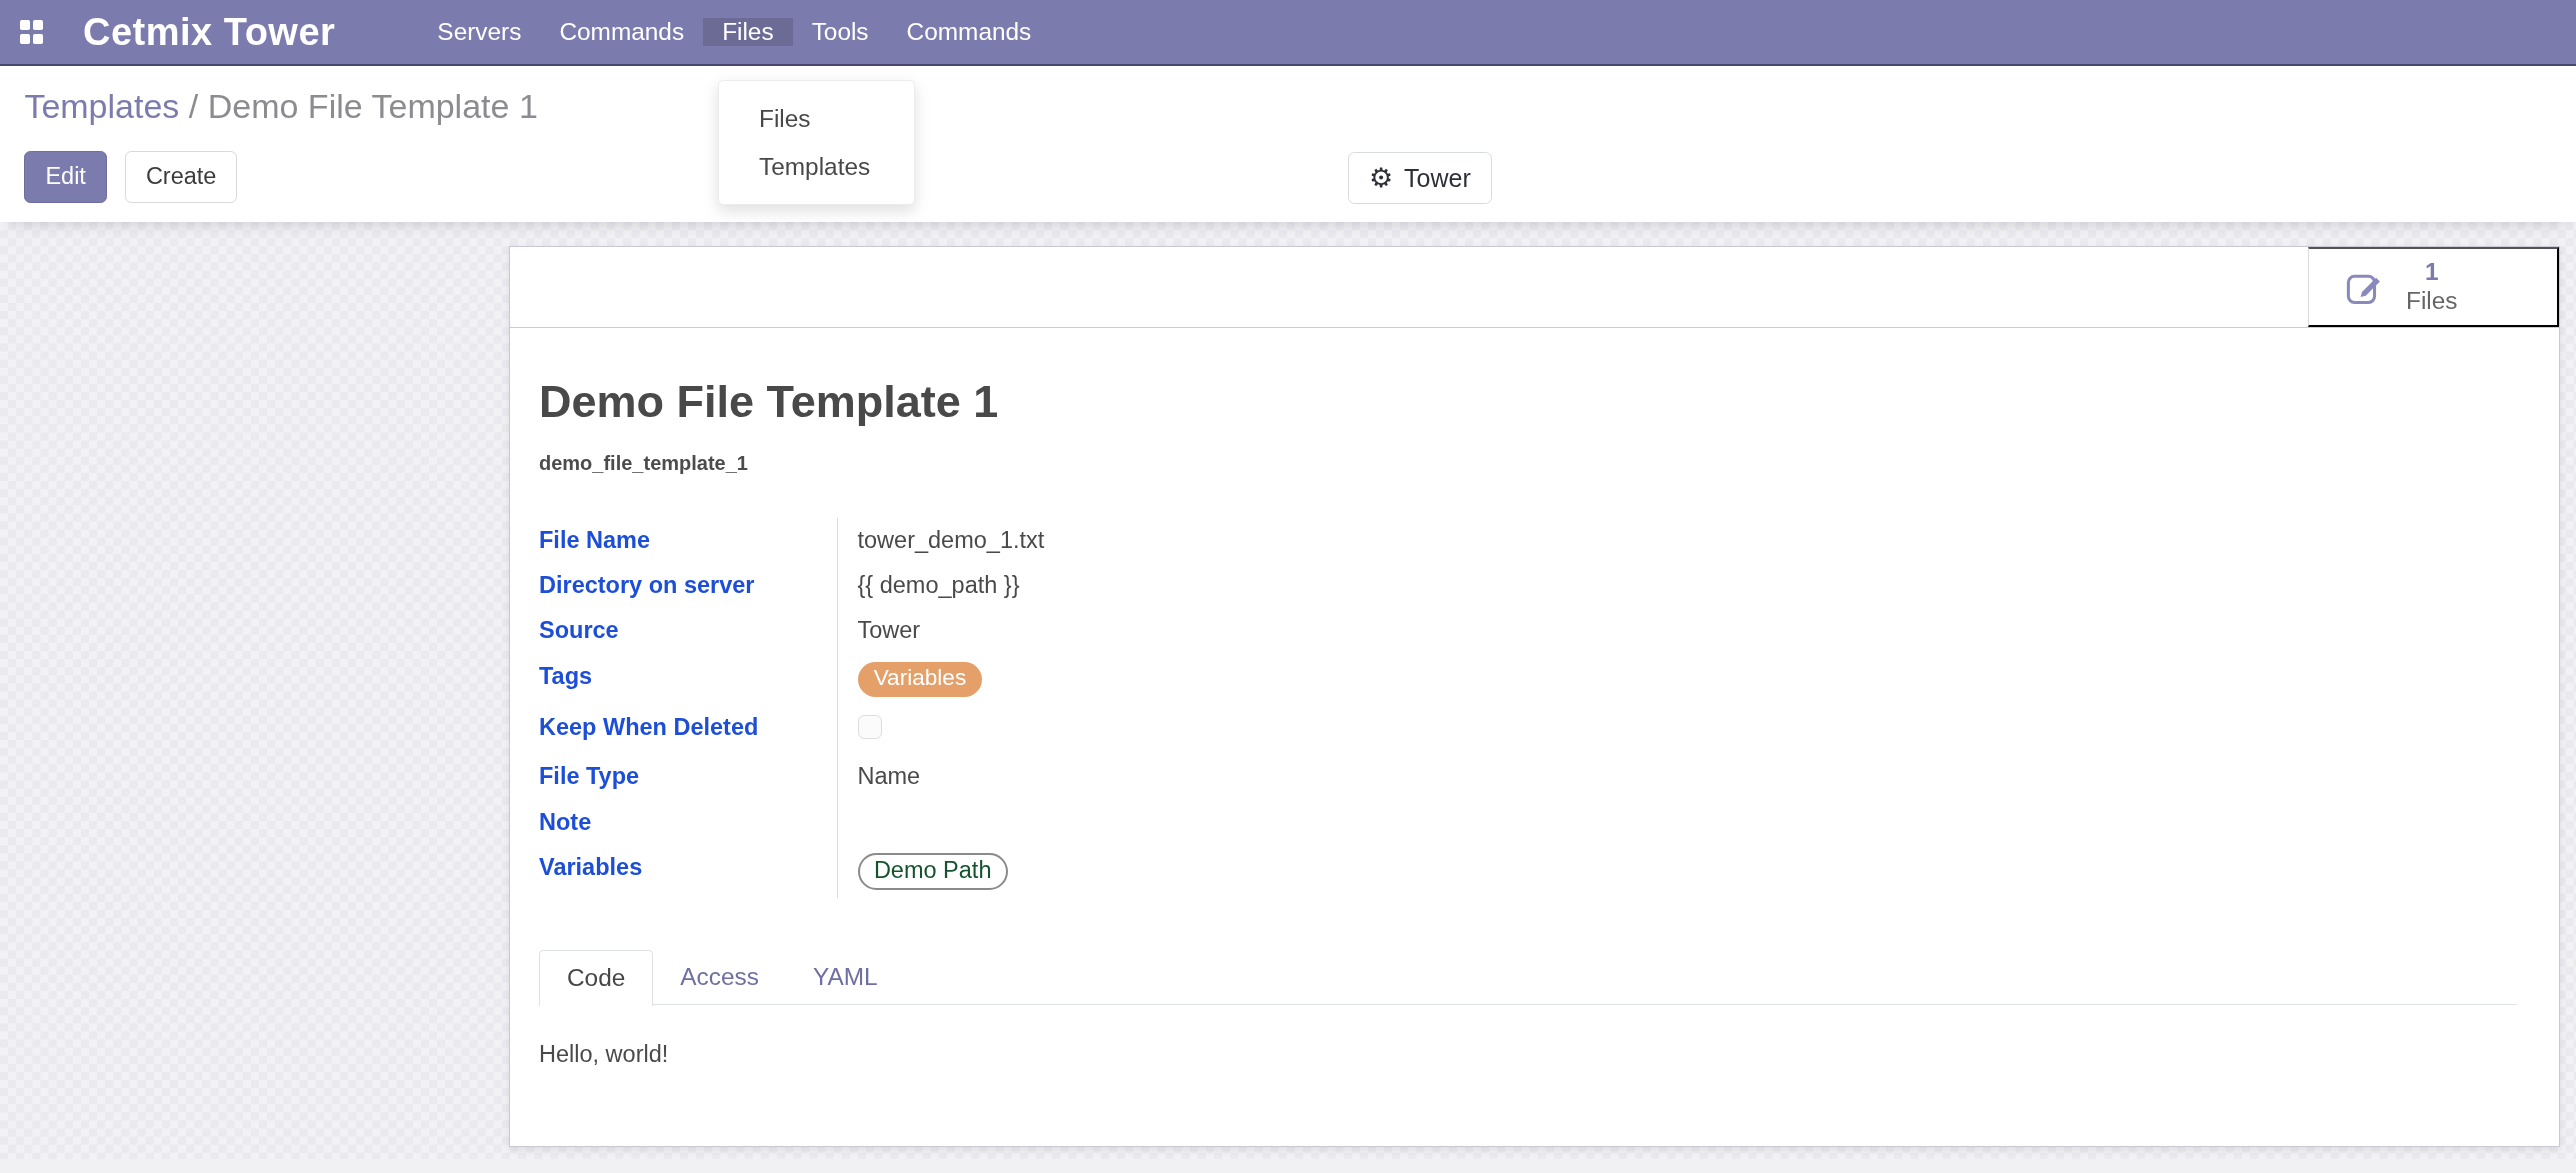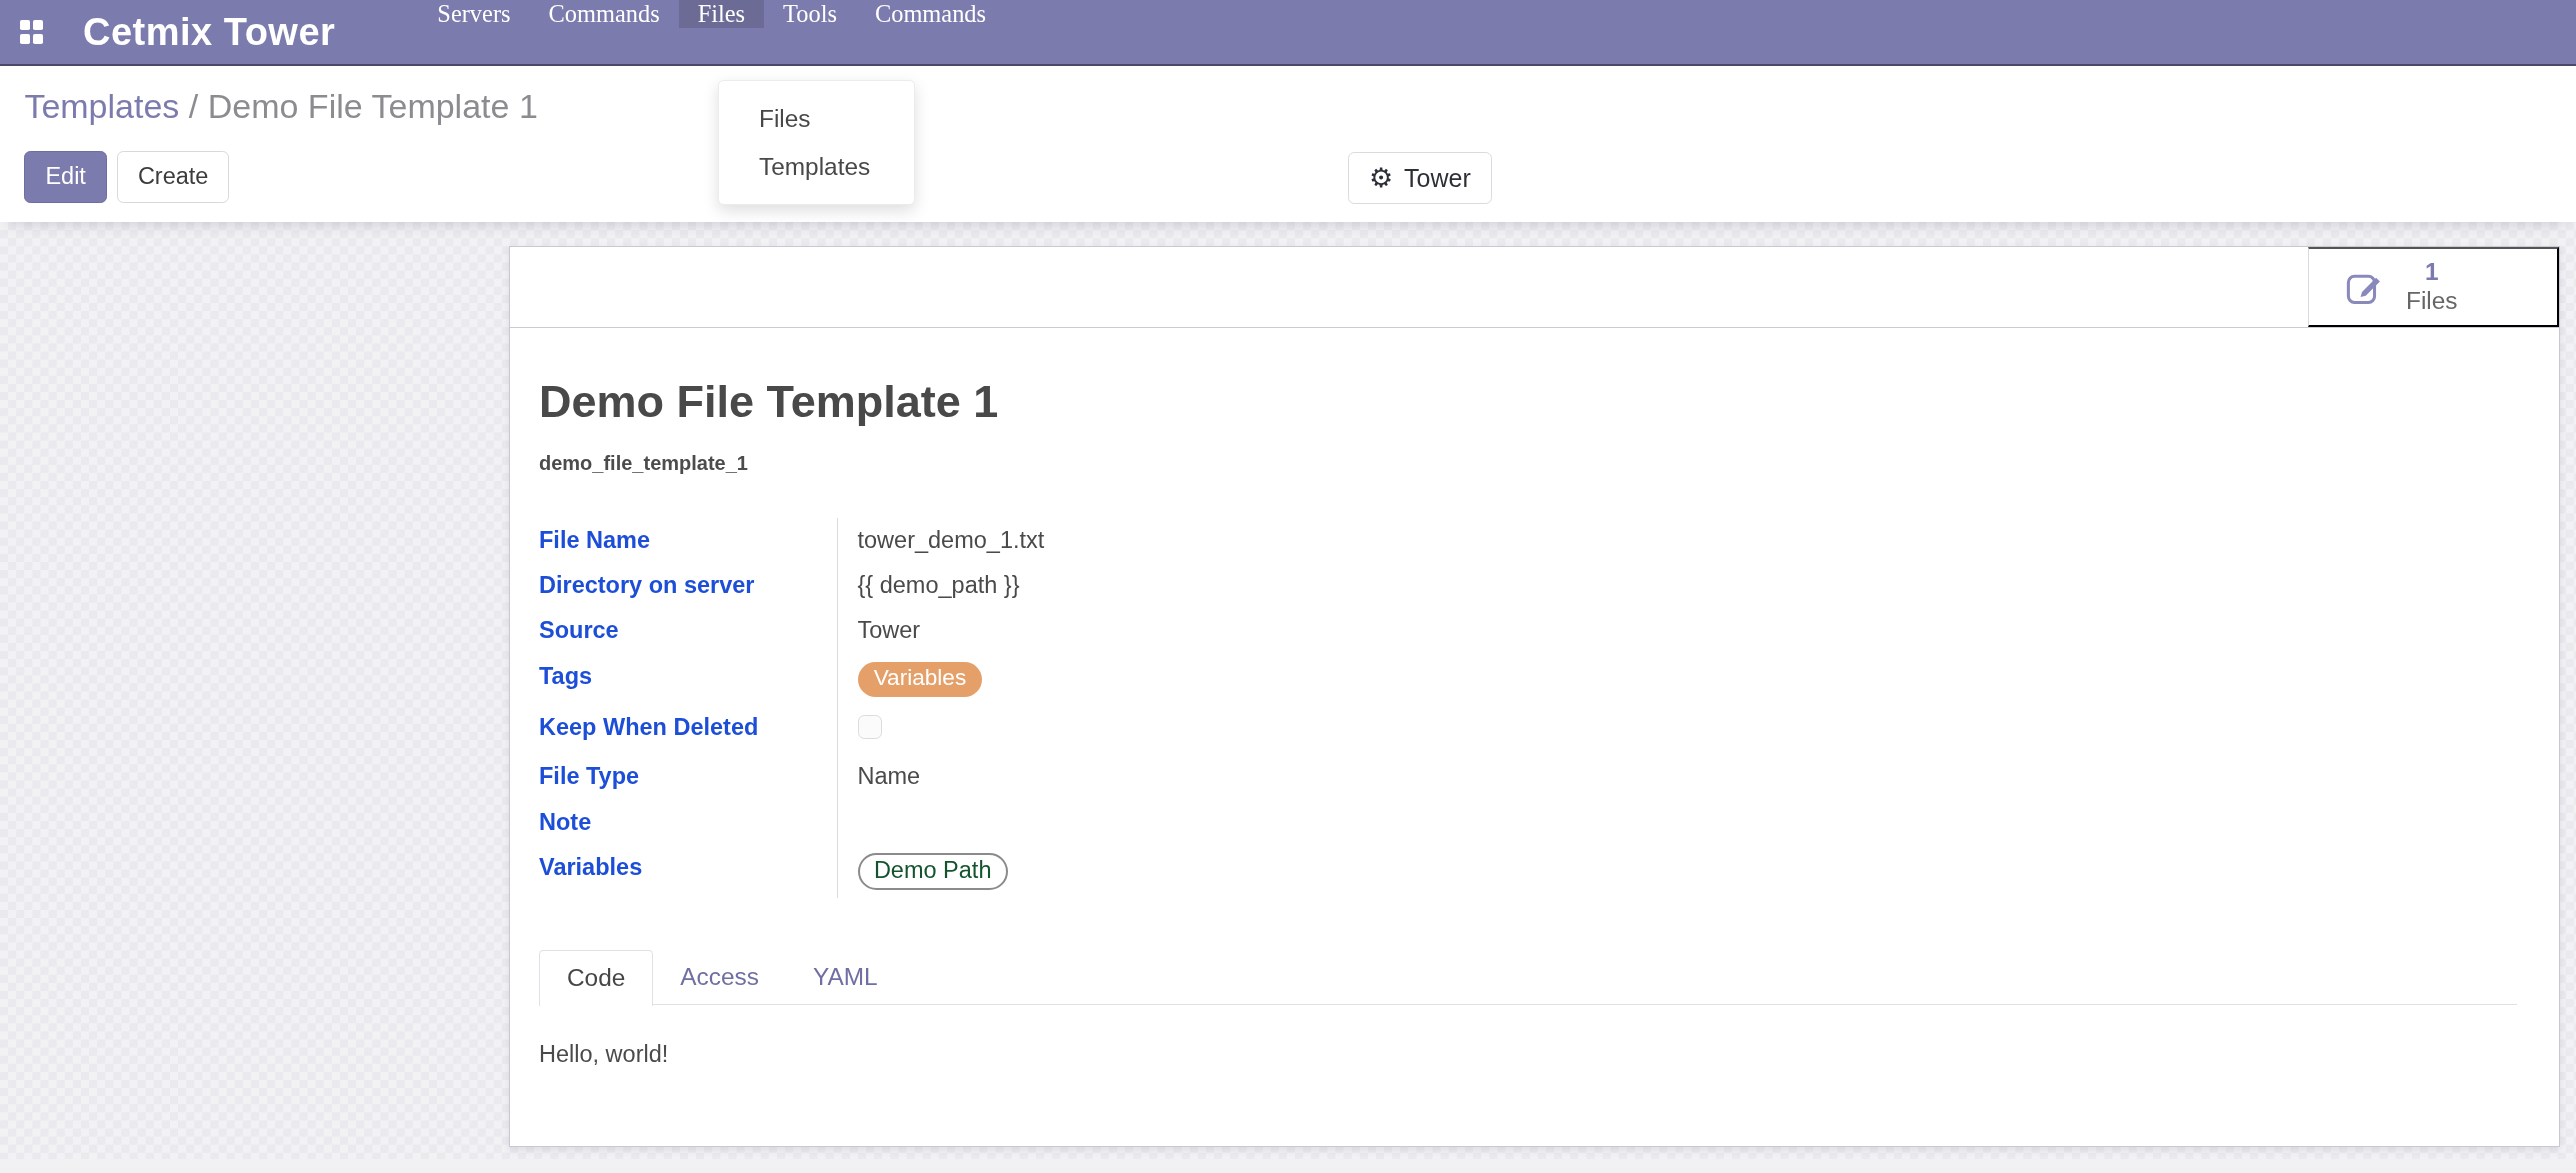--- a/index.html
+++ b/index.html
@@ -36,21 +36,21 @@
   }
   .apps-grid i { background: #fff; border-radius: 1.8px; display: block; }
   .brand {
     font-size: 38px;
     font-weight: 700;
     display: flex;
     align-items: center;
     margin-left: 20px;
     letter-spacing: 0.5px;
   }
-  .nav-menu { display: flex; align-items: flex-start; margin-left: 83px; font-family: Liberation Serif, serif; }
+  .nav-menu { display: flex; align-items: center; margin-left: 83px; }
   .nav-item {
     display: flex;
     align-items: center;
     padding: 0 19px;
     font-size: 24.4px;
     color: #fff;
     text-decoration: none;
     cursor: pointer;
   }
   .nav-item.active { background: rgba(0,0,0,0.13); }
@@ -81,21 +81,21 @@
     background: #fff;
     height: 156px;
     padding: 18px 0 0 24.4px;
     position: relative;
     z-index: 2;
     box-shadow: 0 10.8px 14.4px -10.8px rgba(60,60,80,0.25);
   }
   .breadcrumb { font-size: 34px; line-height: 45px; }
   .breadcrumb-link { color: #7c7bad; text-decoration: none; cursor: pointer; }
   .breadcrumb-sep, .breadcrumb-current { color: #8c8c90; }
-  .button-row { margin-top: 21.7px; display: flex; gap: 10px; align-items: center; }
+  .button-row { margin-top: 21.7px; display: flex; gap: 18px; align-items: center; }
   .btn {
     font-size: 23.5px;
     height: 52px;
     padding: 0 20px;
     border-radius: 6.3px;
     display: inline-flex;
     align-items: center;
     cursor: pointer;
     white-space: nowrap;
   }

